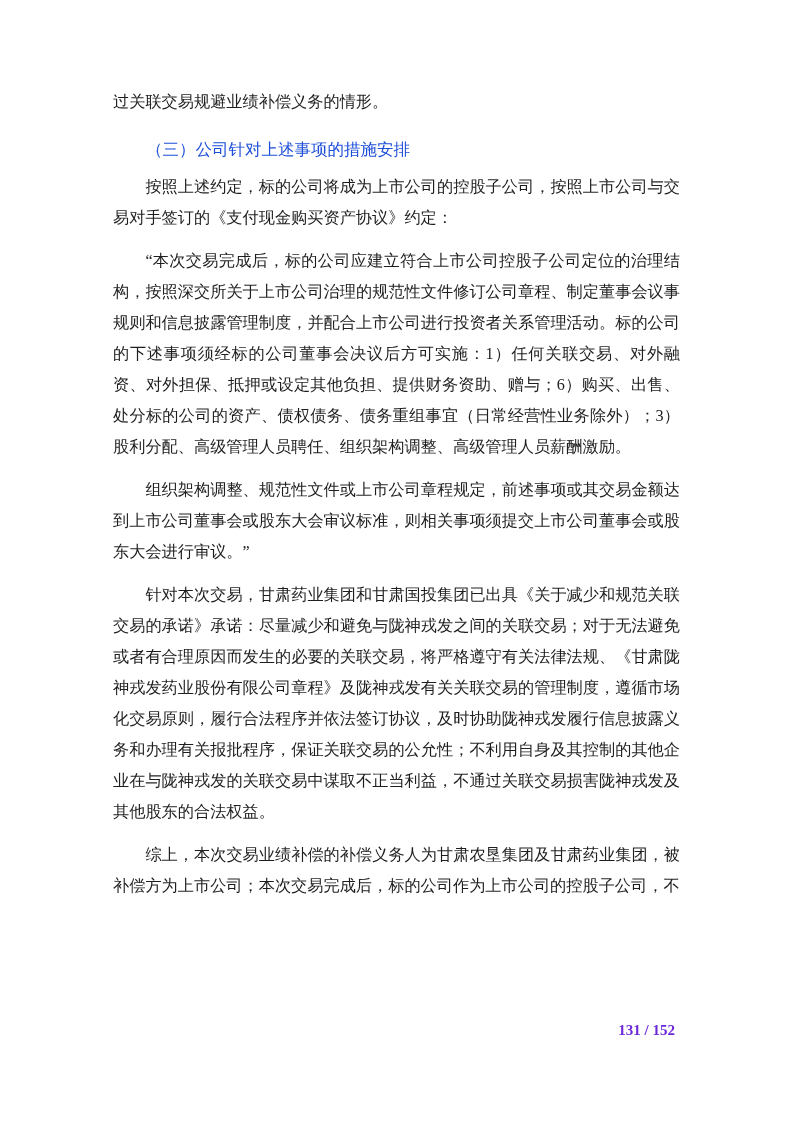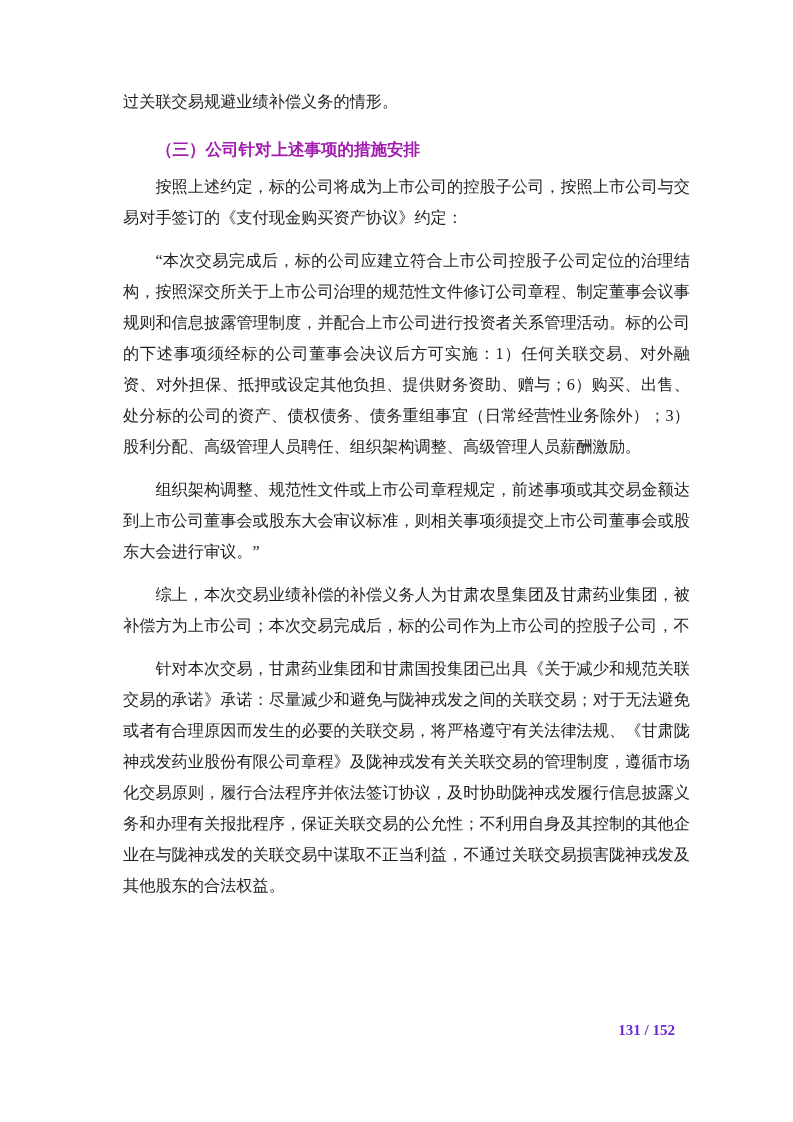--- a/index.html
+++ b/index.html
@@ -11,21 +11,20 @@
     height: 1122px;
     background: #ffffff;
     position: relative;
     overflow: hidden;
     font-family: "Liberation Serif", "DejaVu Serif", serif;
   }
   .page {
     position: absolute;
     inset: 0;
     background: #ffffff;
-    margin-left: 10px;
   }
   .text-block {
     position: absolute;
     left: 113px;
     top: 87px;
     width: 567px;
     color: #1e1e1e;
   }
   p.body {
     margin: 0 0 12px 0;
@@ -35,22 +34,22 @@
     text-indent: 2em;
     word-break: break-all;
   }
   p.body.no-indent {
     text-indent: 0;
   }
   h3.heading {
     margin: 16px 0 7px 0;
     font-size: 16.5px;
     line-height: 31px;
-    font-weight: bold;
-    color: #a21caf;
+    font-weight: normal;
+    color: #1d4ed8;
     text-indent: 2em;
   }
   .page-number {
     position: absolute;
     top: 1022px;
     right: 118px;
     font-size: 15px;
     line-height: 17px;
     font-weight: bold;
     color: #6d28d9;
@@ -65,19 +64,19 @@
 
     <h3 class="heading">（三）公司针对上述事项的措施安排</h3>
 
     <p class="body">按照上述约定，标的公司将成为上市公司的控股子公司，按照上市公司与交易对手签订的《支付现金购买资产协议》约定：</p>
 
     <p class="body">“本次交易完成后，标的公司应建立符合上市公司控股子公司定位的治理结构，按照深交所关于上市公司治理的规范性文件修订公司章程、制定董事会议事规则和信息披露管理制度，并配合上市公司进行投资者关系管理活动。标的公司的下述事项须经标的公司董事会决议后方可实施：1）任何关联交易、对外融资、对外担保、抵押或设定其他负担、提供财务资助、赠与；6）购买、出售、处分标的公司的资产、债权债务、债务重组事宜（日常经营性业务除外）；3）股利分配、高级管理人员聘任、组织架构调整、高级管理人员薪酬激励。</p>
 
     <p class="body">组织架构调整、规范性文件或上市公司章程规定，前述事项或其交易金额达到上市公司董事会或股东大会审议标准，则相关事项须提交上市公司董事会或股东大会进行审议。”</p>
 
 
+    <p class="body">针对本次交易，甘肃药业集团和甘肃国投集团已出具《关于减少和规范关联交易的承诺》承诺：尽量减少和避免与陇神戎发之间的关联交易；对于无法避免或者有合理原因而发生的必要的关联交易，将严格遵守有关法律法规、《甘肃陇神戎发药业股份有限公司章程》及陇神戎发有关关联交易的管理制度，遵循市场化交易原则，履行合法程序并依法签订协议，及时协助陇神戎发履行信息披露义务和办理有关报批程序，保证关联交易的公允性；不利用自身及其控制的其他企业在与陇神戎发的关联交易中谋取不正当利益，不通过关联交易损害陇神戎发及其他股东的合法权益。</p>
+
     <p class="body">综上，本次交易业绩补偿的补偿义务人为甘肃农垦集团及甘肃药业集团，被补偿方为上市公司；本次交易完成后，标的公司作为上市公司的控股子公司，不</p>
-
-    <p class="body">针对本次交易，甘肃药业集团和甘肃国投集团已出具《关于减少和规范关联交易的承诺》承诺：尽量减少和避免与陇神戎发之间的关联交易；对于无法避免或者有合理原因而发生的必要的关联交易，将严格遵守有关法律法规、《甘肃陇神戎发药业股份有限公司章程》及陇神戎发有关关联交易的管理制度，遵循市场化交易原则，履行合法程序并依法签订协议，及时协助陇神戎发履行信息披露义务和办理有关报批程序，保证关联交易的公允性；不利用自身及其控制的其他企业在与陇神戎发的关联交易中谋取不正当利益，不通过关联交易损害陇神戎发及其他股东的合法权益。</p>
   </section>
 
   <footer class="page-number">131 / 152</footer>
 </main>
 
 </body></html>

